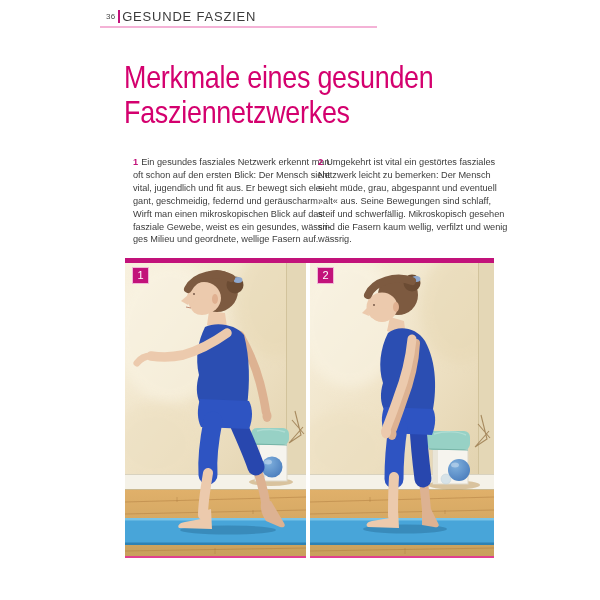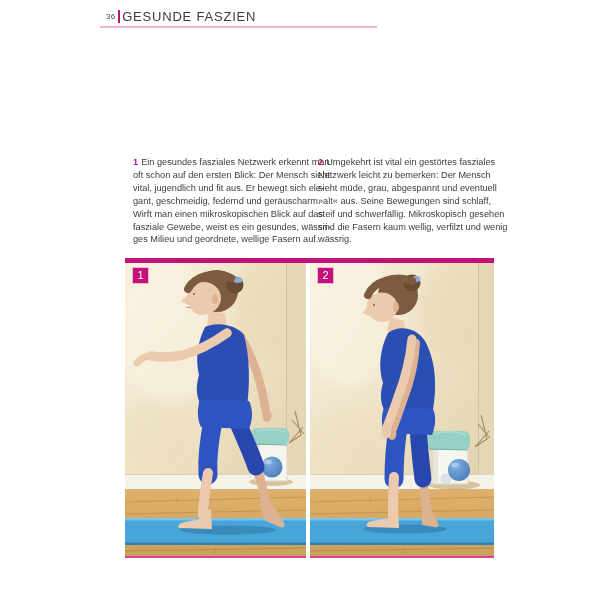--- a/index.html
+++ b/index.html
@@ -41,20 +41,24 @@
 
 <div class="page">
 
   <div class="header">
     <span class="pgnum">36</span>
     <span class="hbar"></span>
     <span class="section">GESUNDE FASZIEN</span>
   </div>
   <div class="header-rule"></div>
 
+  <h1 class="title">
+    <span class="title-line">Merkmale eines gesunden</span>
+    <span class="title-line">Fasziennetzwerkes</span>
+  </h1>
 
   <p class="col col-left"><span class="marker">1</span><span class="ptext">Ein gesundes fasziales Netzwerk erkennt man
 oft schon auf den ersten Blick: Der Mensch sieht
 vital, jugendlich und fit aus. Er bewegt sich ele-
 gant, geschmeidig, federnd und geräuscharm.
 Wirft man einen mikroskopischen Blick auf das
 fasziale Gewebe, weist es ein gesundes, wässri-
 ges Milieu und geordnete, wellige Fasern auf.</span></p>
   <p class="col col-right"><span class="marker">2</span><span class="ptext">Umgekehrt ist vital ein gestörtes fasziales
 Netzwerk leicht zu bemerken: Der Mensch

